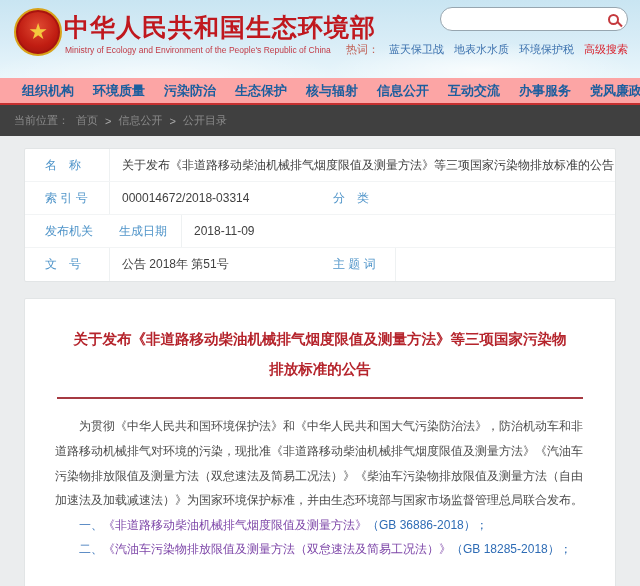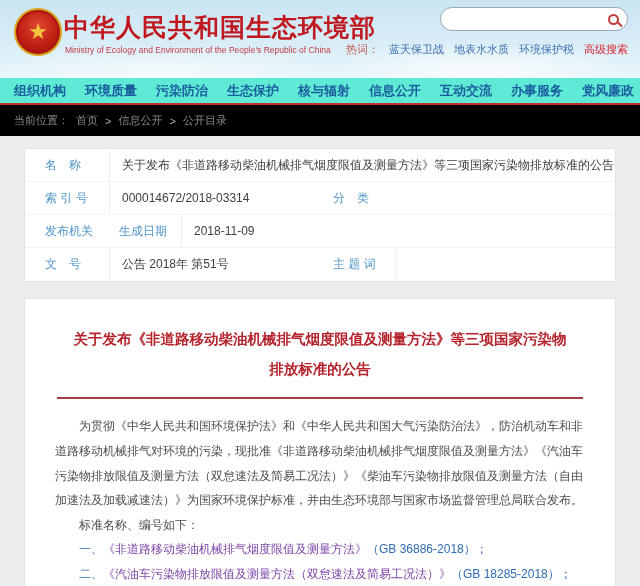--- a/index.html
+++ b/index.html
@@ -22,26 +22,26 @@
     border:1px solid #97a6b0; border-radius:13px; display:flex; align-items:center; padding:0 8px 0 12px; }
   .search-input { flex:1; border:none; outline:none; font-size:12px; background:transparent; height:18px; }
   .mag { width:11px; height:11px; border:2px solid #c5393d; border-radius:50%; position:relative; flex:none; cursor:pointer; }
   .mag::after { content:""; position:absolute; width:7px; height:2px; background:#c5393d; transform:rotate(45deg); right:-6px; bottom:-2px; }
   .hotwords { position:absolute; right:12px; top:42px; font-size:11px; display:flex; gap:10px; white-space:nowrap;margin-left:28px; }
   .hotwords .hw-label { color:#c06055; }
   .hotwords .hw-link { color:#3a70ad; cursor:pointer; }
   .hotwords .hw-adv { color:#d9232e; cursor:pointer; }
 
   
-  .nav { height:27px; background:#5eead4; border-bottom:2px solid #c53030;
-    display:flex; align-items:center; justify-content:space-between; padding:0 14px;gap:19px; }
+  .nav { height:27px; background:#fca5a5; border-bottom:2px solid #c53030;
+    display:flex; align-items:center; justify-content:space-between; padding:0 22px;gap:19px; }
   .nav-item { font-size:13px; font-weight:bold; color:#1b5e9e; cursor:pointer; white-space:nowrap; }
 
   
-  .breadcrumb { height:31px; background:#000000; display:flex; align-items:center; padding-left:14px;
+  .breadcrumb { height:31px; background:#404040; display:flex; align-items:center; padding-left:14px;
     font-size:11px; color:#8a8a8a; gap:7px; }
   .bc-link { color:#8a8a8a; cursor:pointer; }
   .bc-sep { color:#aaaaaa; }
 
   
   .content { padding:12px 24px 0; }
 
   .meta-card { background:#fff; border:1px solid #e2e5e6; border-radius:2px; }
   .mrow { display:flex; align-items:stretch; min-height:33px; border-bottom:1px solid #f2f4f5; }
   .mrow:last-child { border-bottom:none; }
@@ -128,21 +128,20 @@
       <div class="mlabel l2">主 题 词</div>
       <div class="mvalue v2"></div>
     </div>
   </div>
 
   <div class="doc-card">
     <div class="doc-title">关于发布《非道路移动柴油机械排气烟度限值及测量方法》等三项国家污染物排放标准的公告</div>
     <div class="doc-divider"></div>
     <div class="doc-body">
       <p>为贯彻《中华人民共和国环境保护法》和《中华人民共和国大气污染防治法》，防治机动车和非道路移动机械排气对环境的污染，现批准《非道路移动柴油机械排气烟度限值及测量方法》《汽油车污染物排放限值及测量方法（双怠速法及简易工况法）》《柴油车污染物排放限值及测量方法（自由加速法及加载减速法）》为国家环境保护标准，并由生态环境部与国家市场监督管理总局联合发布。</p>
-      <p>标准名称、编号如下：</p>
       <div class="std-line">
         <span class="std-prefix">一、</span><span class="std-title">《非道路移动柴油机械排气烟度限值及测量方法》</span><span class="std-code">（GB 36886-2018）；</span>
       </div>
       <div class="std-line">
         <span class="std-prefix">二、</span><span class="std-title">《汽油车污染物排放限值及测量方法（双怠速法及简易工况法）》</span><span class="std-code">（GB 18285-2018）；</span>
       </div>
 
     </div>
   </div>
 

